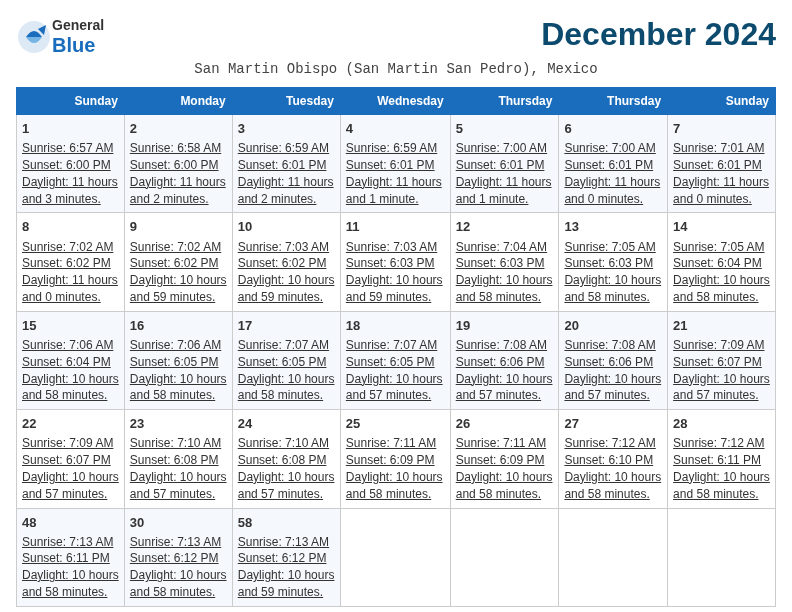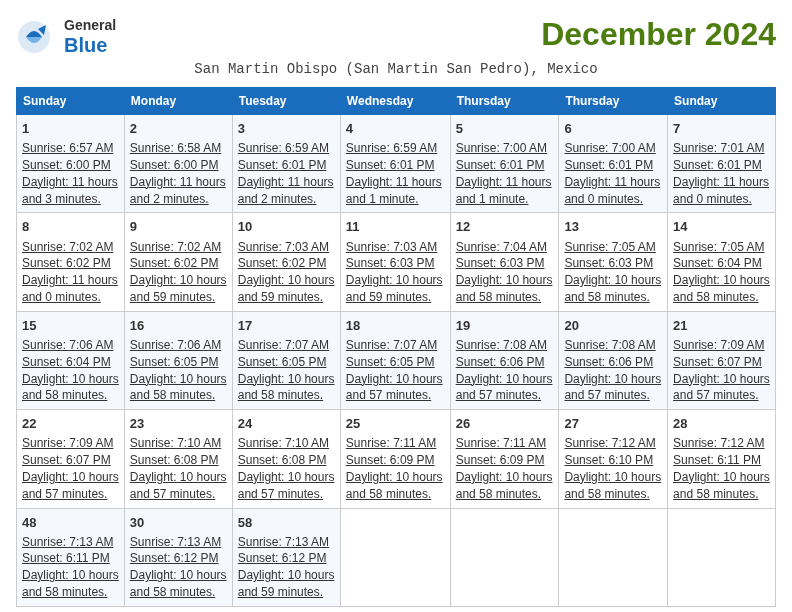--- a/index.html
+++ b/index.html
@@ -12,54 +12,54 @@
     }
     .header-logo {
       display: flex;
       align-items: flex-start;
       justify-content: space-between;
       margin-bottom: 4px;
     }
     .logo {
       display: flex;
       align-items: center;
-      gap: 12px;
+      gap: 0;
     }
     .logo-text-general {
       font-size: 14px;
       color: #333;
       font-weight: bold;
     }
     .logo-text-blue {
       font-size: 20px;
       color: #1a6dbd;
       font-weight: bold;
     }
     .page-title {
       font-size: 32px;
       font-weight: bold;
-      color: #4d7c0f;
+      color: #0c4a6e;
       text-align: right;
     }
     .subtitle {
       font-size: 14px;
       color: #444;
       text-align: center;
       margin-bottom: 10px;
       font-family: Liberation Mono, monospace;
     }
     .calendar-table {
       width: 100%;
       border-collapse: collapse;
       font-size: 10.5px;
     }
     .calendar-table thead th {
       background-color: #1a6dbd;
       color: #fff;
-      text-align: left;
+      text-align: right;
       padding: 6px 6px;
       font-size: 12px;
       font-weight: bold;
       border: 1px solid #1a6dbd;
     }
     .calendar-table tbody td {
       vertical-align: top;
       padding: 5px 5px;
       border: 1px solid #ccc;
       width: 113px;

